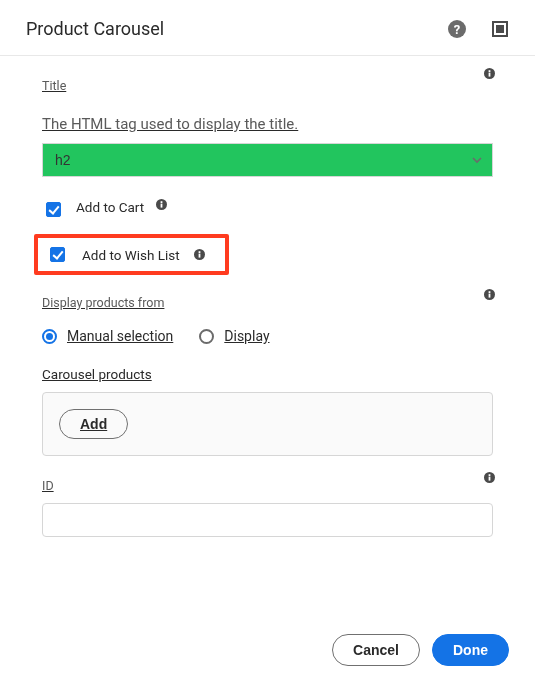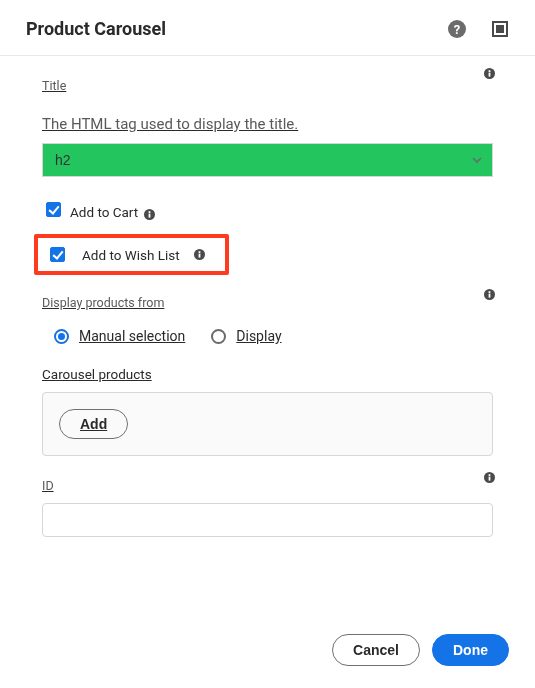--- a/index.html
+++ b/index.html
@@ -6,56 +6,56 @@
   html, body { margin:0; padding:0; }
   body {
     font-family: -apple-system, BlinkMacSystemFont, "Segoe UI", Roboto, Arial, sans-serif;
     width:535px; height:688px; background:#fff; color:#2a2a2a;
   }
   .dialog { width:535px; height:688px; position:relative; }
   .header {
     display:flex; align-items:center; justify-content:space-between;
     padding:18px 26px 16px 26px; border-bottom:1px solid #e8e8e8;
   }
-  .header h1 { margin:0; font-size:18px; font-weight:700; color:#2a2a2a; }
+  .header h1 { margin:0; font-size:18px; font-weight:400; color:#2a2a2a; }
   .header-actions { display:flex; align-items:center; gap:24px; }
   .icon-btn { display:inline-flex; cursor:pointer; color:#6b6b6b; }
   .body { padding:22px 42px 0 42px; }
   .field { margin-bottom:22px; position:relative;text-decoration:underline; }
   .field-label { font-size:12.5px; color:#5a5a5a; margin-bottom:10px; display:block; }
   .info-right { position:absolute; right:-2px; top:-10px; color:#4a4a4a; }
   .info-right.lower { top:-6px; }
   .text-input {
     width:100%; height:34px; border:1px solid #d6d6d6; border-radius:4px;
     padding:0 12px; font-size:14px; color:#333; background:#fff;
   }
   .hint { font-size:15px; color:#5a5a5a; margin-bottom:10px; }
   .select-wrap { position:relative; }
   .select {
     width:100%; height:34px; border:1px solid #d6d6d6; border-radius:0;
     padding:0 12px; font-size:14px; color:#333; background:#22c55e;
     appearance:none; -webkit-appearance:none;
   }
   .chevron { position:absolute; right:10px; top:50%; transform:translateY(-50%); pointer-events:none; color:#6b6b6b; }
-  .check-row { display:flex; align-items:flex-end; gap:6px; margin-bottom:14px; font-size:13.5px; color:#2a2a2a; }
+  .check-row { display:flex; align-items:flex-start; gap:12px; margin-bottom:14px; font-size:13.5px; color:#2a2a2a; }
   .check-row .lbl { min-width:auto; }
   .check-row .info-inline { color:#4a4a4a; }
   input[type="checkbox"].styled {
     appearance:none; width:15px; height:15px; border:1px solid #1473e6; border-radius:2px;
     background:#1473e6; position:relative; cursor:pointer; flex:0 0 auto;
   }
   input[type="checkbox"].styled::after {
     content:""; position:absolute; left:4px; top:1px; width:4px; height:8px;
     border:solid #fff; border-width:0 2px 2px 0; transform:rotate(40deg);
   }
   .highlight-ring {
     border:4px solid #ff3b1f; border-radius:2px; padding:6px 20px 6px 8px;
     display:inline-flex; align-items:center; gap:14px; margin-left:-8px;
   }
-  .radio-group { display:flex; align-items:center; gap:26px; font-size:14px; color:#2a2a2a;margin-left:12px; }
+  .radio-group { display:flex; align-items:center; gap:26px; font-size:14px; color:#2a2a2a; }
   input[type="radio"].styled {
     appearance:none; width:15px; height:15px; border:2px solid #6b6b6b; border-radius:50%;
     position:relative; cursor:pointer; margin:0;
   }
   input[type="radio"].styled:checked { border-color:#1473e6; }
   input[type="radio"].styled:checked::after {
     content:""; position:absolute; left:2px; top:2px; width:7px; height:7px; border-radius:50%; background:#1473e6;
   }
   .radio-item { display:inline-flex; align-items:center; gap:10px; }
   .well {

